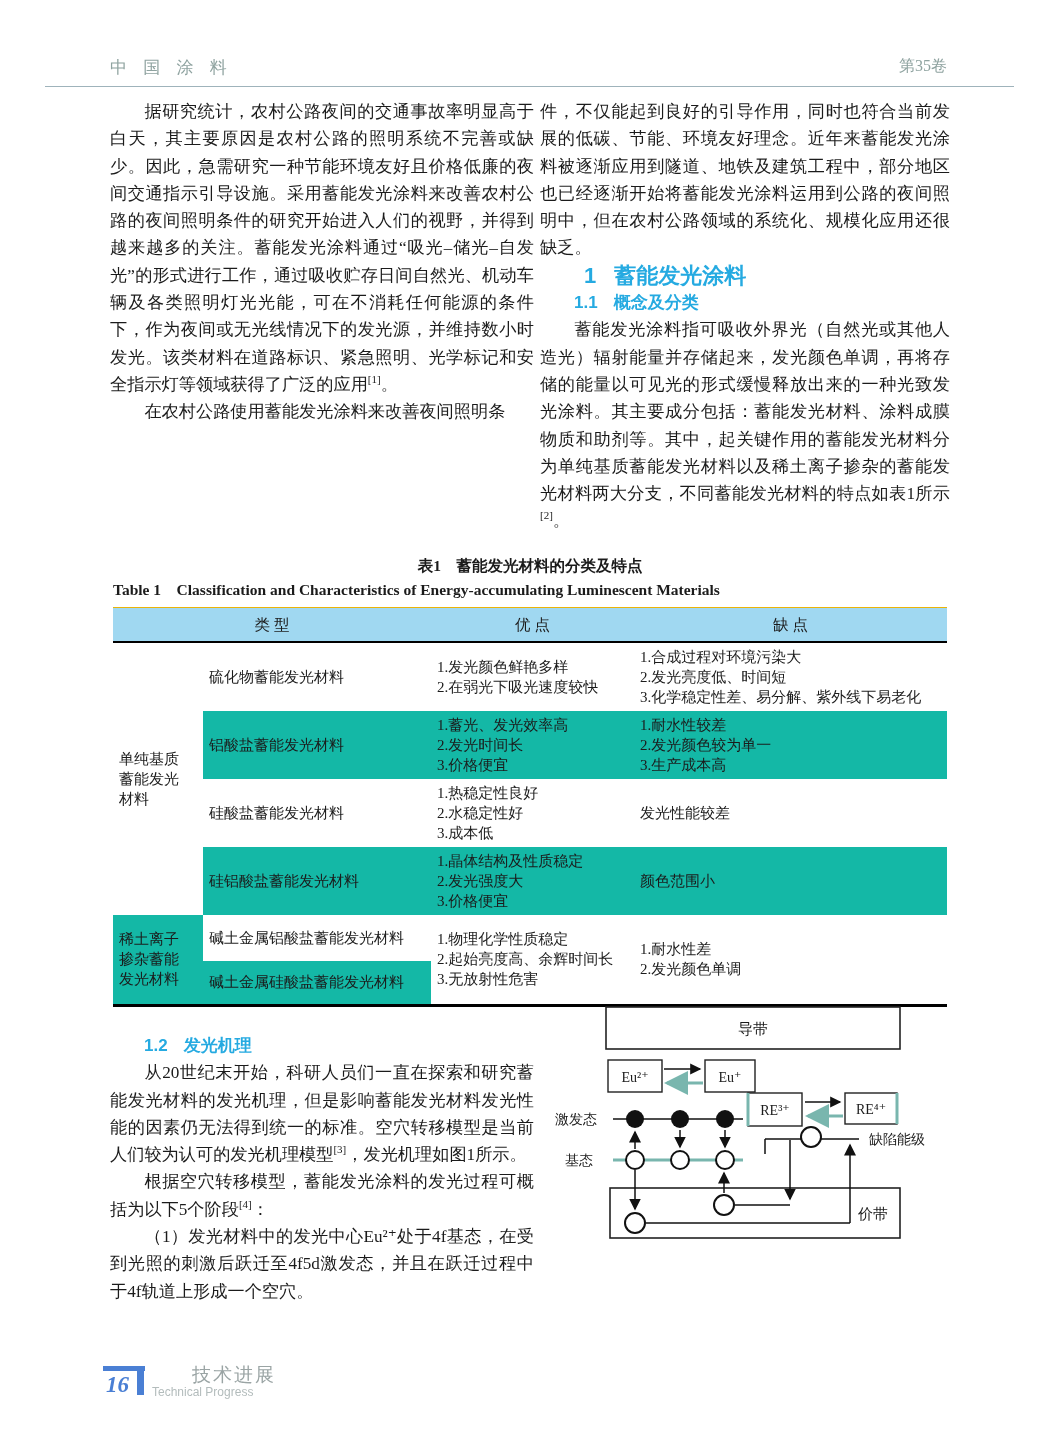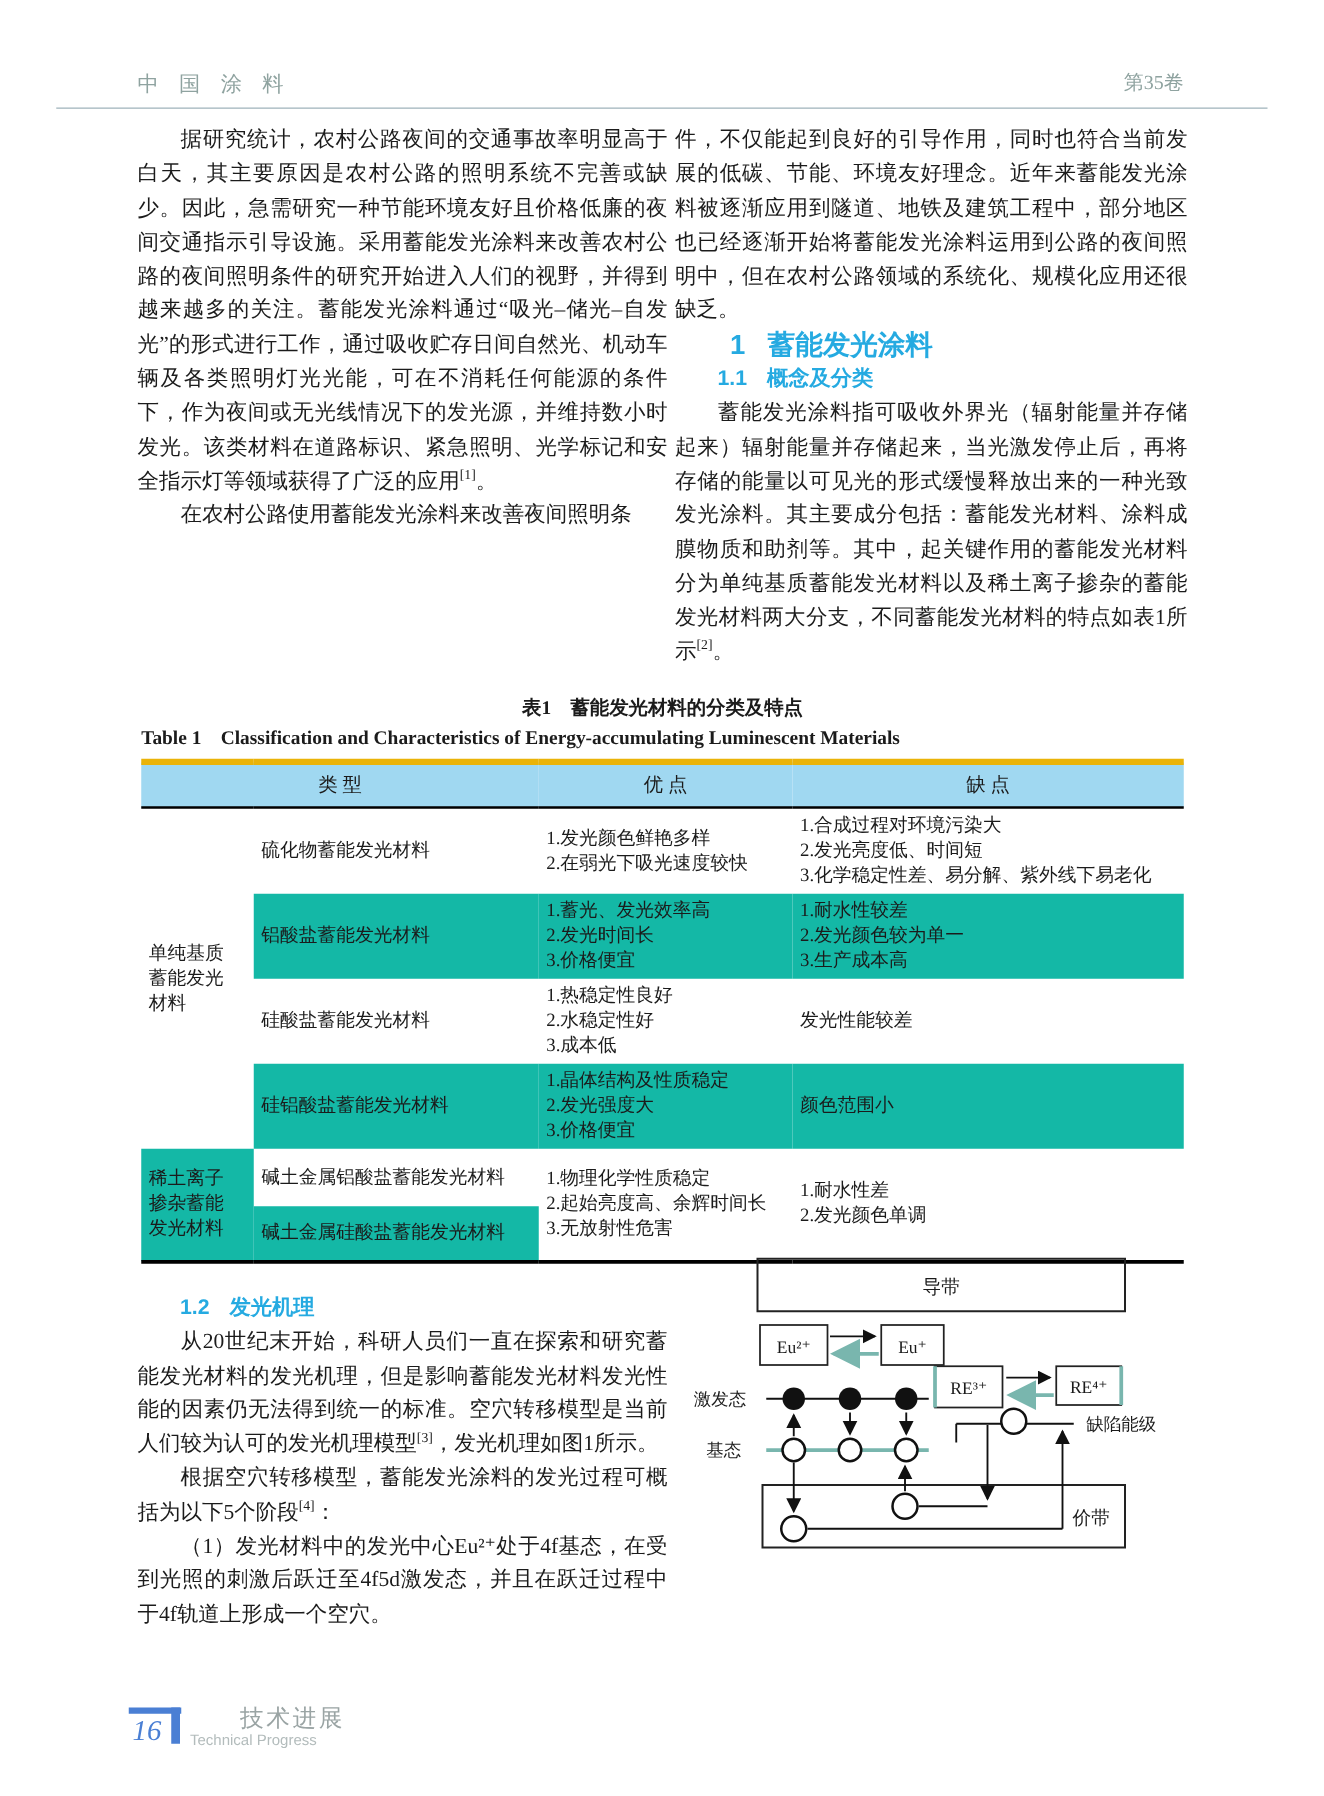--- a/index.html
+++ b/index.html
@@ -23,36 +23,36 @@
       font-weight:bold;font-size:22px;color:#25aae1;text-indent:0;}
   .h1 .num{margin-right:18px;}
   .h2{margin:6px 0 6px 0;font-family:"Liberation Sans","DejaVu Sans",sans-serif;
       font-weight:bold;font-size:17px;color:#25aae1;text-indent:0;}
   .h2 .num{margin-right:16px;}
   
   .tablewrap{position:absolute;left:113px;top:556px;width:834px;}
   .tcap-zh{text-align:center;font-weight:bold;font-size:15.5px;margin:0 0 3px 0;}
   .tcap-en{font-weight:bold;font-size:15.5px;margin:0 0 6px 0;}
   table.cls{border-collapse:collapse;width:834px;table-layout:fixed;
-            border-top:5px solid #eab308;border-bottom:3px solid #000;font-size:15px;line-height:20px;}
+            border-top:1px solid #eab308;border-bottom:3px solid #000;font-size:15px;line-height:20px;}
   table.cls th{background:#a0d8f1;font-weight:normal;font-size:15.5px;height:31px;
                border-bottom:2px solid #000;}
   table.cls td{vertical-align:middle;padding:4px 6px;white-space:pre-line;}
   td.grp{white-space:pre-line;padding-left:4px;}
   .bgblue{background:#14b8a6;}
   
   .figure-svg{position:absolute;left:553px;top:1003px;}
   .figcap{position:absolute;left:540px;top:1256px;width:420px;text-align:center;}
   .figcap-zh{font-weight:bold;font-size:16.5px;margin:0 0 4px 0;}
   .figcap-en{font-weight:bold;font-size:16px;margin:0 auto;width:400px;line-height:23px;}
   svg text{font-family:"Liberation Serif","DejaVu Serif",serif;fill:#1b1b1b;}
   
   .ft-bar-h{position:absolute;left:103px;top:1366px;width:42px;height:5px;background:#4a7fd4;}
   .ft-bar-v{position:absolute;left:137px;top:1366px;width:7px;height:29px;background:#4a7fd4;}
-  .ft-page{position:absolute;left:106px;top:1372px;font-style:italic;font-weight:normal;
+  .ft-page{position:absolute;left:106px;top:1372px;font-style:italic;font-weight:bold;
            font-size:23px;color:#4a7fd4;}
   .ft-zh{position:absolute;left:152px;top:1362px;font-family:"Liberation Sans","DejaVu Sans",sans-serif;
          font-size:19px;letter-spacing:2px;color:#9aa4a4;margin-left:40px;}
   .ft-en{position:absolute;left:152px;top:1385px;font-family:"Liberation Sans","DejaVu Sans",sans-serif;
          font-size:12px;color:#b3bcbc;}
 </style>
 </head>
 <body>
 
 <div class="page">
@@ -63,21 +63,21 @@
 
   <div class="col col-left">
     <p><span>据研究统计，农村公路夜间的交通事故率明显高于白天，其主要原因是农村公路的照明系统不完善或缺少。因此，急需研究一种节能环境友好且价格低廉的夜间交通指示引导设施。采用蓄能发光涂料来改善农村公路的夜间照明条件的研究开始进入人们的视野，并得到越来越多的关注。蓄能发光涂料通过“吸光–储光–自发光”的形式进行工作，通过吸收贮存日间自然光、机动车辆及各类照明灯光光能，可在不消耗任何能源的条件下，作为夜间或无光线情况下的发光源，并维持数小时发光。该类材料在道路标识、紧急照明、光学标记和安全指示灯等领域获得了广泛的应用</span><sup>[1]</sup><span>。</span></p>
     <p>在农村公路使用蓄能发光涂料来改善夜间照明条</p>
   </div>
 
   <div class="col col-right">
     <p class="noindent">件，不仅能起到良好的引导作用，同时也符合当前发展的低碳、节能、环境友好理念。近年来蓄能发光涂料被逐渐应用到隧道、地铁及建筑工程中，部分地区也已经逐渐开始将蓄能发光涂料运用到公路的夜间照明中，但在农村公路领域的系统化、规模化应用还很缺乏。</p>
     <p class="h1"><span class="num">1</span><span>蓄能发光涂料</span></p>
     <p class="h2"><span class="num">1.1</span><span>概念及分类</span></p>
-    <p><span>蓄能发光涂料指可吸收外界光（辐射能量并存储起来）辐射能量并存储起来，当光激发停止后，再将存储的能量以可见光的形式缓慢释放出来的一种光致发光涂料。其主要成分包括：蓄能发光材料、涂料成膜物质和助剂等。其中，起关键作用的蓄能发光材料分为单纯基质蓄能发光材料以及稀土离子掺杂的蓄能发光材料两大分支，不同蓄能发光材料的特点如表1所示</span><sup>[2]</sup><span>。</span></p>
+    <p><span>蓄能发光涂料指可吸收外界光（自然光或其他人造光）辐射能量并存储起来，发光颜色单调，再将存储的能量以可见光的形式缓慢释放出来的一种光致发光涂料。其主要成分包括：蓄能发光材料、涂料成膜物质和助剂等。其中，起关键作用的蓄能发光材料分为单纯基质蓄能发光材料以及稀土离子掺杂的蓄能发光材料两大分支，不同蓄能发光材料的特点如表1所示</span><sup>[2]</sup><span>。</span></p>
   </div>
 
   <div class="tablewrap">
     <p class="tcap-zh">表1　蓄能发光材料的分类及特点</p>
     <p class="tcap-en">Table 1　Classification and Characteristics of Energy-accumulating Luminescent Materials</p>
     <table class="cls">
       <colgroup>
           <col style="width:90px">
           <col style="width:228px">
           <col style="width:203px">

